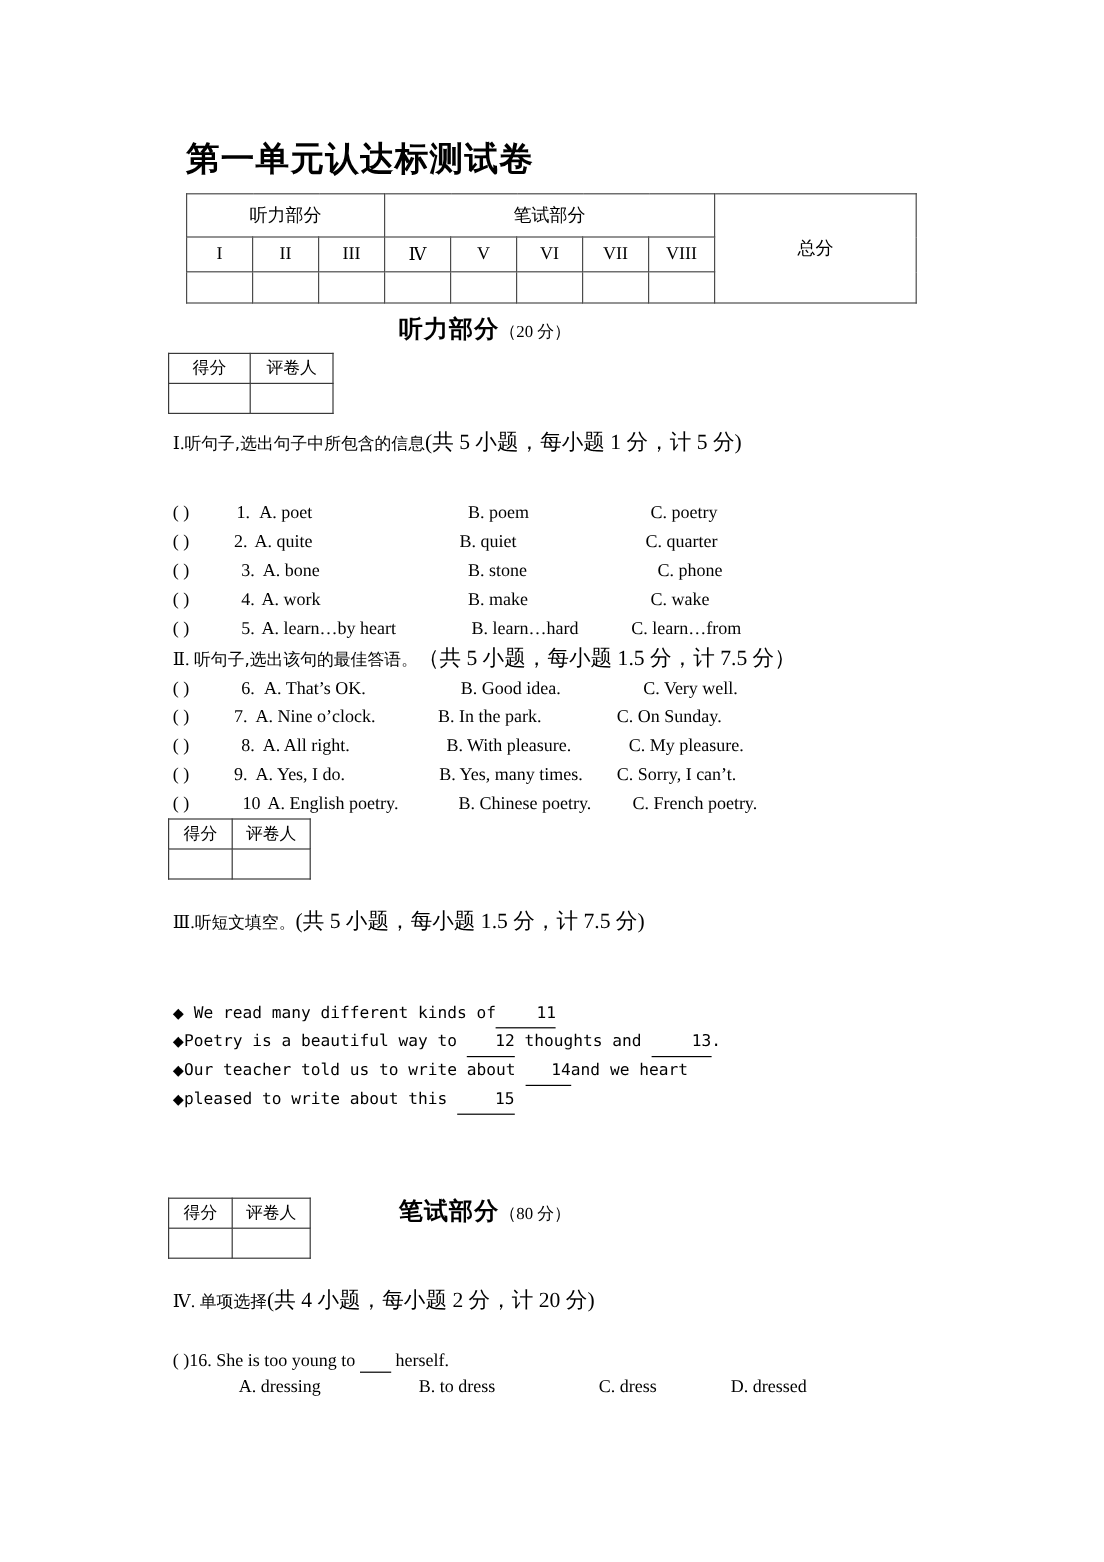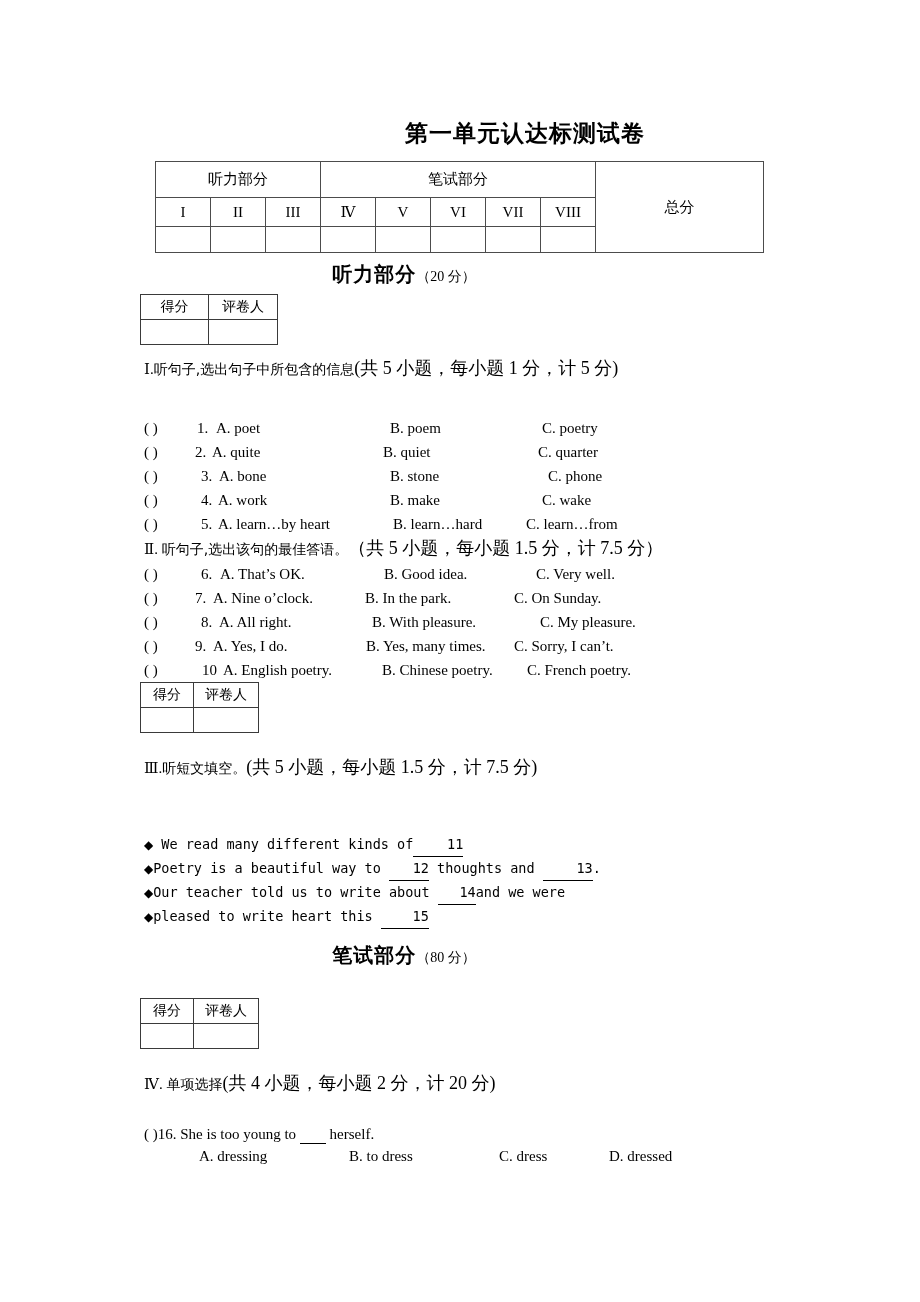--- a/index.html
+++ b/index.html
@@ -22,24 +22,24 @@
     width: 920px;
     height: 1302px;
   }
 
   
   .doc-title {
     position: absolute;
     left: 155px;
     top: 118px;
     width: 490px;
-    text-align: right;
+    text-align: left;
     font-family: "DejaVu Sans", sans-serif;
     font-weight: bold;
-    font-size: 23px;
+    font-size: 28px;
     letter-spacing: 1px;
     line-height: 30px;
     white-space: nowrap;
   }
 
   
   .score-table {
     position: absolute;
     left: 155px;
     top: 161px;
@@ -286,21 +286,21 @@
     <span class="colA" style="left:69px;">A.  Nine o’clock.</span>
     <span class="colB" style="left:221px;">B.  In the park.</span>
     <span class="colC" style="left:370px;">C.  On Sunday.</span>
   </div>
 
   <div class="opt-row" style="top:614px;">
     <span class="brk">(      )</span>
     <span class="colA" style="left:57px;">8.</span>
     <span class="colA" style="left:75px;">A.  All right.</span>
     <span class="colB" style="left:228px;">B.  With pleasure.</span>
-    <span class="colC" style="left:396px;">C.  My pleasure.</span>
+    <span class="colC" style="left:380px;">C.  My pleasure.</span>
   </div>
 
   <div class="opt-row" style="top:638px;">
     <span class="brk">(      )</span>
     <span class="colA" style="left:51px;">9.</span>
     <span class="colA" style="left:69px;">A.  Yes, I do.</span>
     <span class="colB" style="left:222px;">B.  Yes, many times.</span>
     <span class="colC" style="left:370px;">C.  Sorry, I  can’t.</span>
   </div>
 
@@ -331,28 +331,28 @@
 
   <div class="cloze" style="top:832px;">
     <span class="dia">◆</span><span> We read many different kinds of</span><span class="blank-u" style="width:50px">11</span>
   </div>
 
   <div class="cloze" style="top:856px;">
     <span class="dia">◆</span><span>Poetry is a beautiful way to </span><span class="blank-u" style="width:40px">12</span><span> thoughts and </span><span class="blank-u" style="width:50px">13</span><span>.</span>
   </div>
 
   <div class="cloze" style="top:880px;">
-    <span class="dia">◆</span><span>Our teacher told us to write about </span><span class="blank-u" style="width:38px">14</span><span>and we were</span>
+    <span class="dia">◆</span><span>Our teacher told us to write about </span><span class="blank-u" style="width:38px">14</span><span>and we heart</span>
   </div>
 
   <div class="cloze" style="top:904px;">
-    <span class="dia">◆</span><span>pleased to write heart this </span><span class="blank-u" style="width:48px">15</span>
-  </div>
-
-  <div class="section-banner" style="top:942px">
+    <span class="dia">◆</span><span>pleased to write about this </span><span class="blank-u" style="width:48px">15</span>
+  </div>
+
+  <div class="section-banner" style="top:996px">
     <span class="big">笔试部分</span><span class="pts">（80 分）</span>
   </div>
 
   <table class="grader-box" style="left:140px; top:998px; width:116px;">
     <tbody>
         <tr class="gb-head">
       <td style="width:52px">得分</td>
       <td style="width:64px">评卷人</td>
     </tr>
     <tr class="gb-blank">

